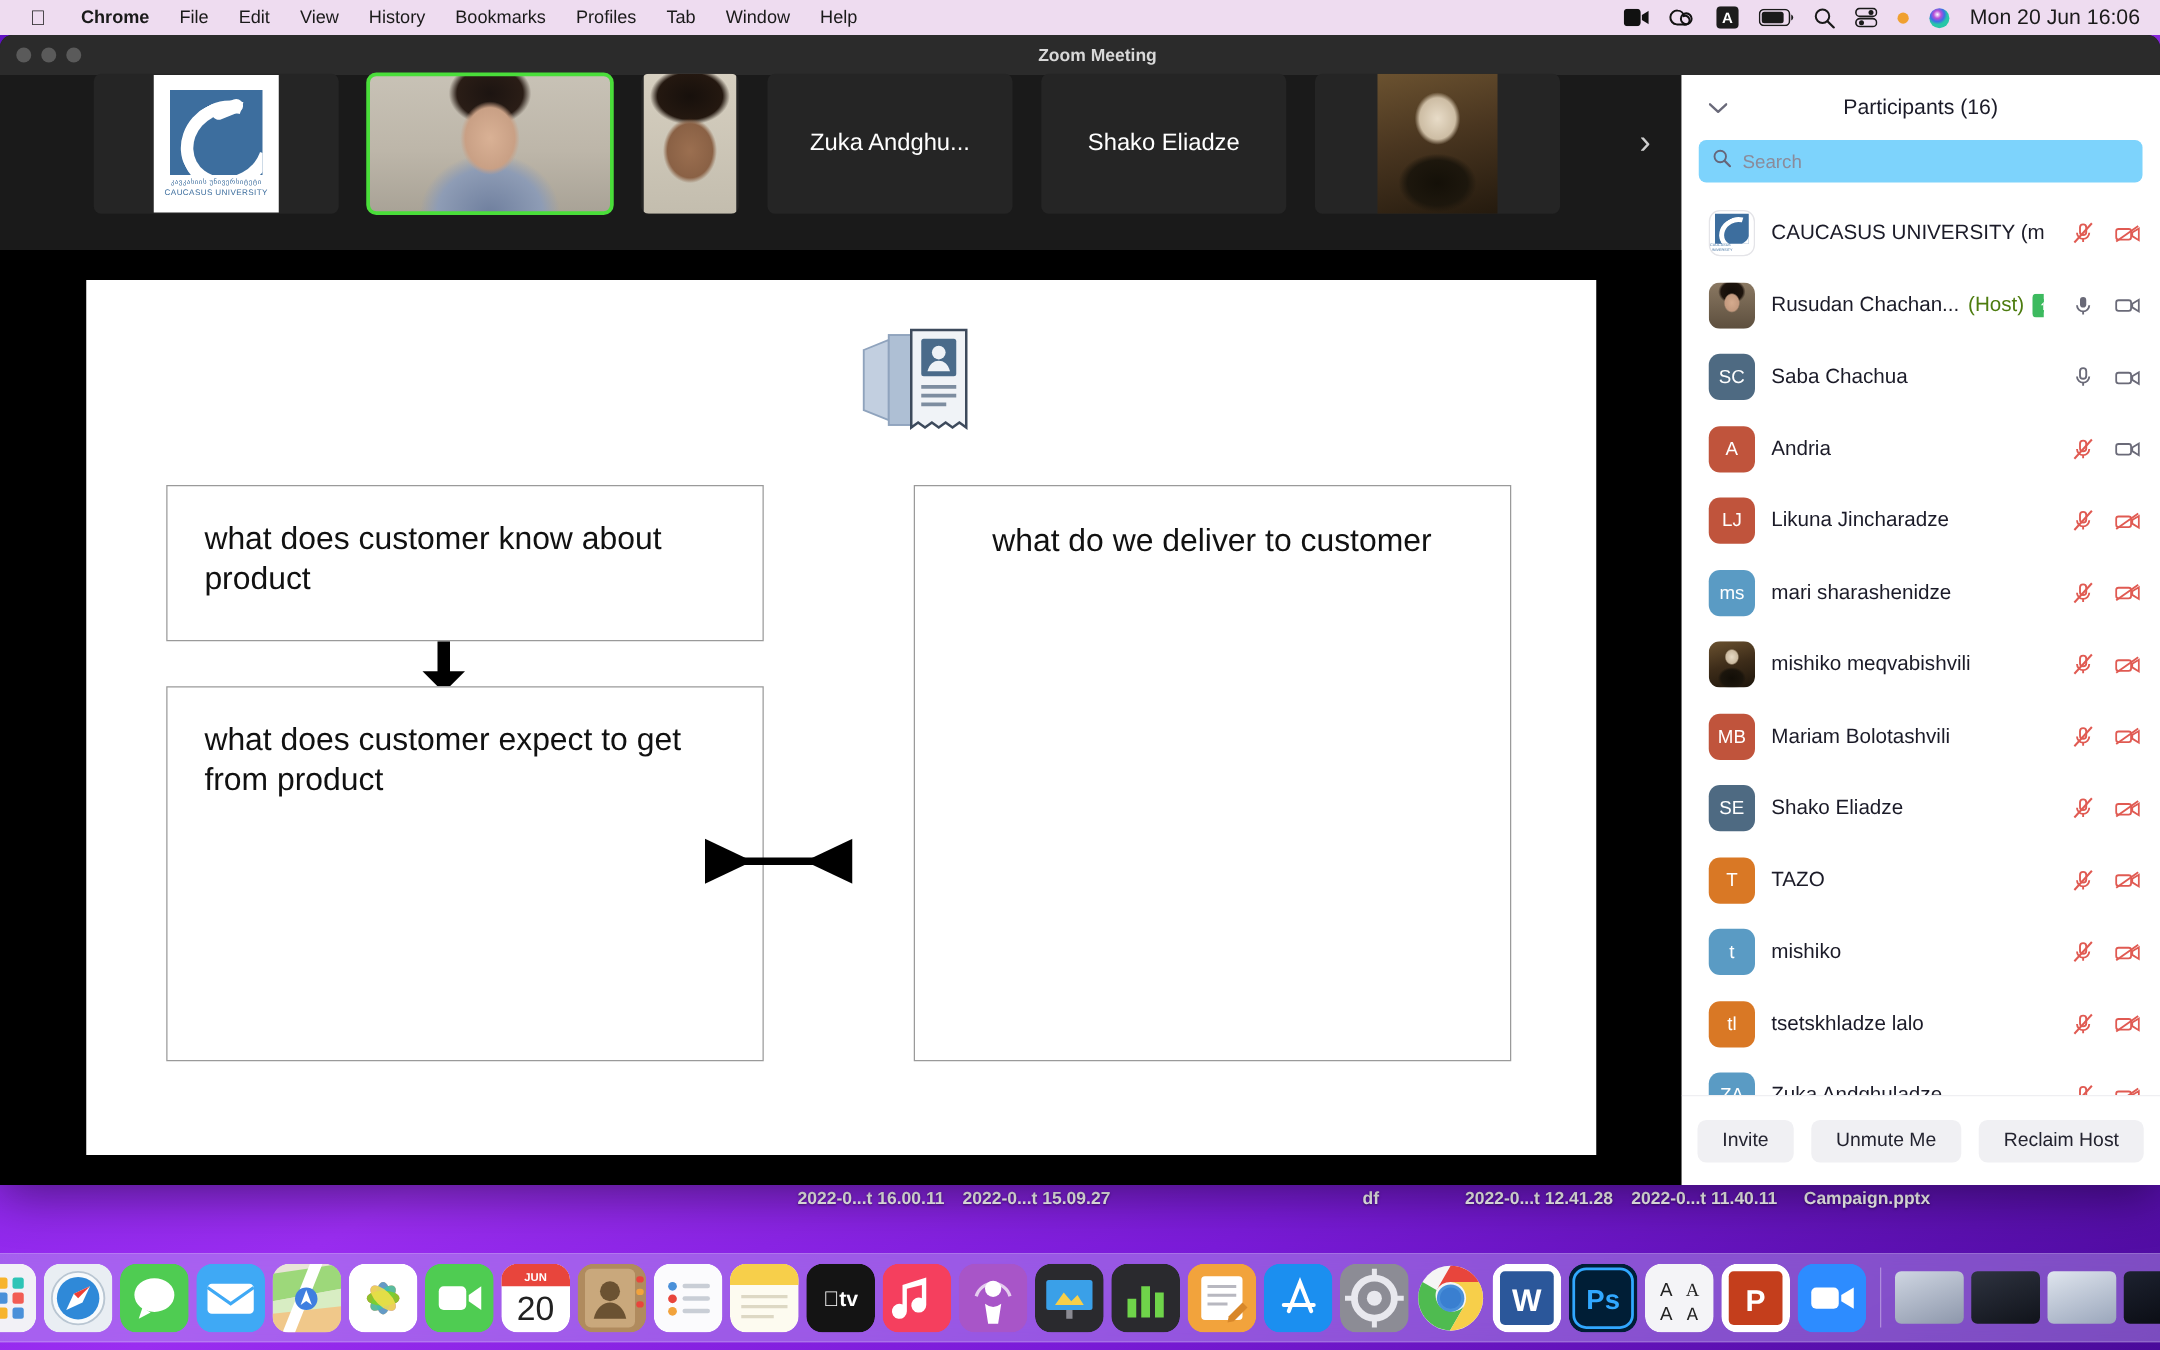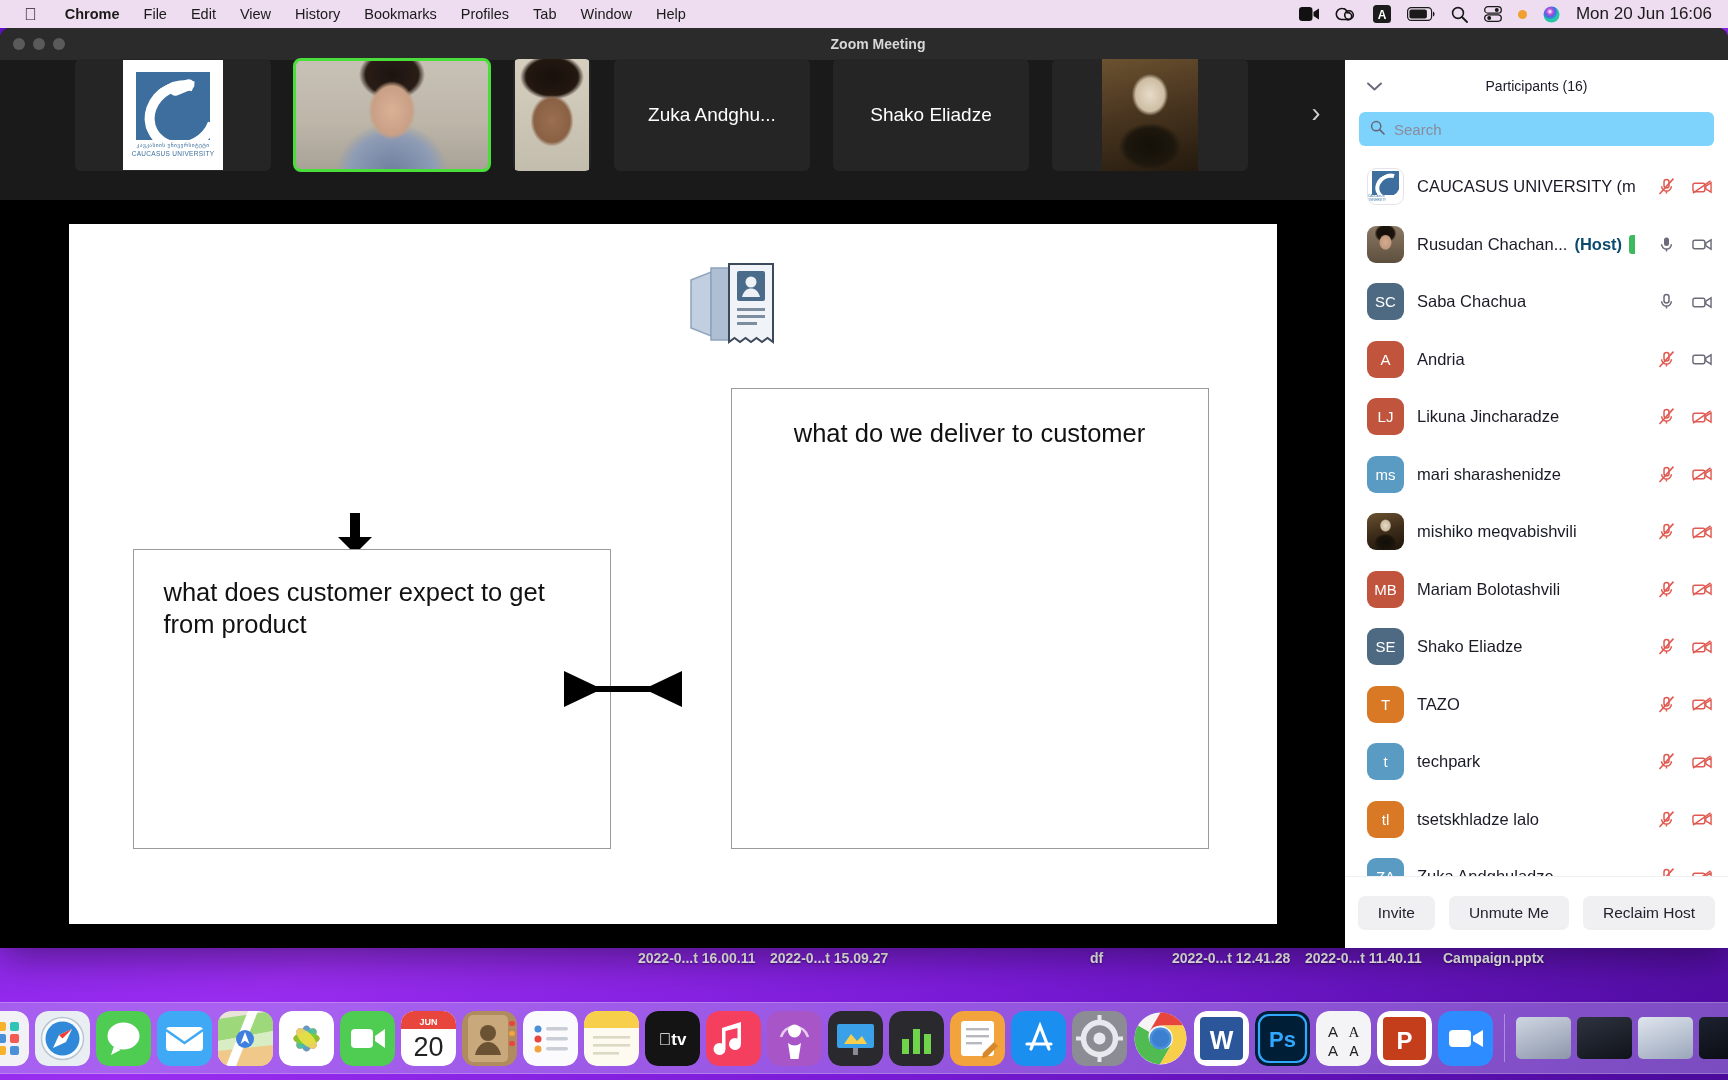--- a/index.html
+++ b/index.html
@@ -165,21 +165,21 @@
   #panel-header {
     height: 52px; display: flex; align-items: center;
     padding: 0 16px; position: relative; flex: 0 0 auto;
   }
   #panel-collapse {
     width: 26px; height: 26px; display: flex; align-items: center; justify-content: center;
     color: #6a6a7a; font-size: 15px; cursor: pointer;
   }
   #panel-title {
     position: absolute; left: 0; right: 0; text-align: center;
-    font-size: 14px; color: #1b1b28; pointer-events: none;
+    font-size: 17px; color: #1b1b28; pointer-events: none;
   }
   #panel-search {
     margin: 0 14px 8px 14px; height: 34px;
     background: #7dd3fc; border-radius: 6px;
     display: flex; align-items: center; gap: 9px; padding: 0 11px;
     flex: 0 0 auto;
   }
   #panel-search input {
     border: none; outline: none; background: transparent;
     font-size: 15px; color: #22222e; width: 100%;
@@ -222,21 +222,21 @@
     background:
       radial-gradient(ellipse 8px 9px at 50% 34%, #e7dbc6 0%, #cbbaa0 58%, rgba(203,186,160,0) 72%),
       radial-gradient(ellipse 14px 11px at 50% 80%, #120e07 0%, #1b150c 62%, rgba(27,21,12,0) 80%),
       linear-gradient(165deg, #6b5230 0%, #3d2c19 50%, #1d150b 100%);
   }
   .pname {
     flex: 1 1 auto; font-size: 16.5px; color: #1b1b28;
     white-space: nowrap; overflow: hidden;
     display: flex; align-items: center; gap: 7px;
   }
-  .host-tag { color: #0c4a6e; font-weight: bold; }
+  .host-tag { color: #4d7c0f; }
   .share-badge {
     width: 19px; height: 19px; border-radius: 3px; background: #3dba5f;
     display: flex; align-items: center; justify-content: center;
     flex: 0 0 auto;
   }
   .picons { display: flex; align-items: center; gap: 16px; flex: 0 0 auto; padding-left: 8px; }
   .picon { width: 20px; height: 20px; display: flex; align-items: center; justify-content: center; }
 
   #panel-footer {
     height: 72px; display: flex; align-items: center; justify-content: center;
@@ -418,20 +418,21 @@
               <path d="M40 6 H84 V84 l-5.5-4 -5.5 4 -5.5-4 -5.5 4 -5.5-4 -5.5 4 -5.5-4 -5.5 4 Z" fill="#f0f3f7" stroke="#3d4a5c" stroke-width="2"></path>
               <rect x="48" y="13" width="28" height="30" rx="2" fill="#4a6b8a"></rect>
               <circle cx="62" cy="24" r="5.5" fill="#eef2f6"></circle>
               <path d="M53 39c1.5-6 5-8.5 9-8.5s7.5 2.5 9 8.5z" fill="#eef2f6"></path>
               <rect x="48" y="50" width="28" height="3" fill="#7d8da0"></rect>
               <rect x="48" y="57" width="28" height="3" fill="#7d8da0"></rect>
               <rect x="48" y="64" width="20" height="3" fill="#7d8da0"></rect>
             </svg>
           </div>
 
+          <div class="sbox" id="sbox-a">what does customer know about product</div>
 
           <svg style="position:absolute;left:266px;top:289px" width="40" height="42" viewBox="0 0 40 42">
             <rect x="15" y="0" width="10" height="26" fill="#000"></rect>
             <path d="M3 24 L37 24 L20 41 Z" fill="#000"></path>
           </svg>
 
           <div class="sbox" id="sbox-b">what does customer expect to get from product</div>
 
           <div class="sbox" id="sbox-c">what do we deliver to customer</div>
 
@@ -706,21 +707,21 @@
                   <line x1="1" y1="14.5" x2="19.5" y2="1.5" stroke="#e05a52" stroke-width="1.6"></line>
                 </svg>
             </span>
           </div>
         </div>
 
         <div class="prow">
           <div class="pavatar" style="background:#5a9bc4">
             <span>t</span>
           </div>
-          <div class="pname">techpark</div>
+          <div class="pname">mishiko</div>
           <div class="picons">
             <span class="picon">
               <svg width="19" height="19" viewBox="0 0 19 19">
                   <rect x="7" y="2.5" width="5" height="8.5" rx="2.5" fill="none" stroke="#e05a52" stroke-width="1.5"></rect>
                   <path d="M4.6 9.2a4.9 4.9 0 009.8 0" fill="none" stroke="#e05a52" stroke-width="1.5"></path>
                   <line x1="9.5" y1="14" x2="9.5" y2="16.5" stroke="#e05a52" stroke-width="1.5"></line>
                   <line x1="2.5" y1="17" x2="16.5" y2="1.6" stroke="#e05a52" stroke-width="1.6"></line>
                 </svg>
             </span>
             <span class="picon">

